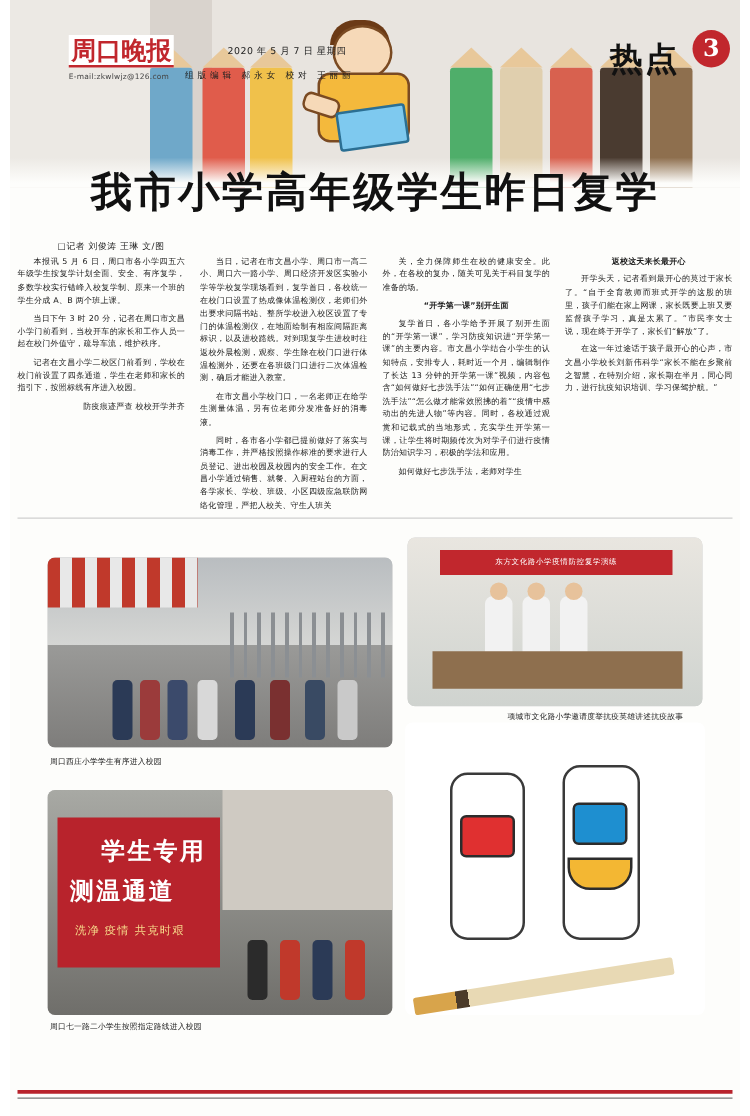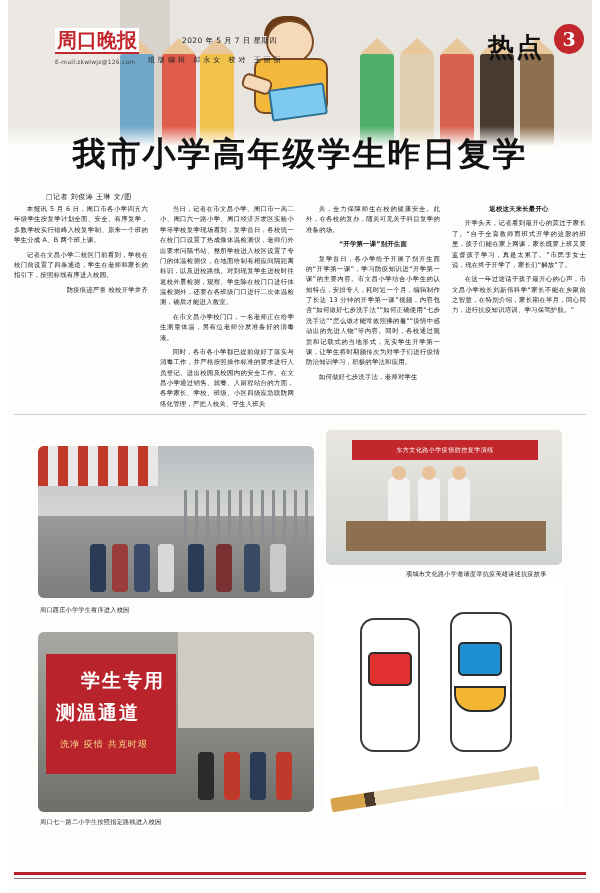--- a/index.html
+++ b/index.html
@@ -316,20 +316,21 @@
   </div>
 
   <div class="headline">我市小学高年级学生昨日复学</div>
 
   <div class="byline">□记者 刘俊涛 王琳 文/图</div>
 
   <div class="body-cols">
 
     <div class="col">
       <p>本报讯 5 月 6 日，周口市各小学四五六年级学生按复学计划全面、安全、有序复学，多数学校实行错峰入校复学制、原来一个班的学生分成 A、B 两个班上课。</p>
+      <p>当日下午 3 时 20 分，记者在周口市文昌小学门前看到，当校开车的家长和工作人员一起在校门外值守，疏导车流，维护秩序。</p>
       <p>记者在文昌小学二校区门前看到，学校在校门前设置了四条通道，学生在老师和家长的指引下，按照标线有序进入校园。</p>
       <p class="sig">防疫痕迹严查 校校开学并齐</p>
     </div>
 
     <div class="col">
       <p>当日，记者在市文昌小学、周口市一高二小、周口六一路小学、周口经济开发区实验小学等学校复学现场看到，复学首日，各校统一在校门口设置了热成像体温检测仪，老师们外出要求问隔书站、整所学校进入校区设置了专门的体温检测仪，在地面绘制有相应间隔距离标识，以及进校路线。对到现复学生进校时往返校外晨检测，观察、学生除在校门口进行体温检测外，还要在各班级门口进行二次体温检测，确后才能进入教室。</p>
       <p>在市文昌小学校门口，一名老师正在给学生测量体温，另有位老师分发准备好的消毒液。</p>
       <p>同时，各市各小学都已提前做好了落实与消毒工作，并严格按照操作标准的要求进行人员登记、进出校园及校园内的安全工作。在文昌小学通过销售、就餐、入厨程站台的方面，各学家长、学校、班级、小区四级应急联防网络化管理，严把人校关、守生人班关</p>
     </div>
 

